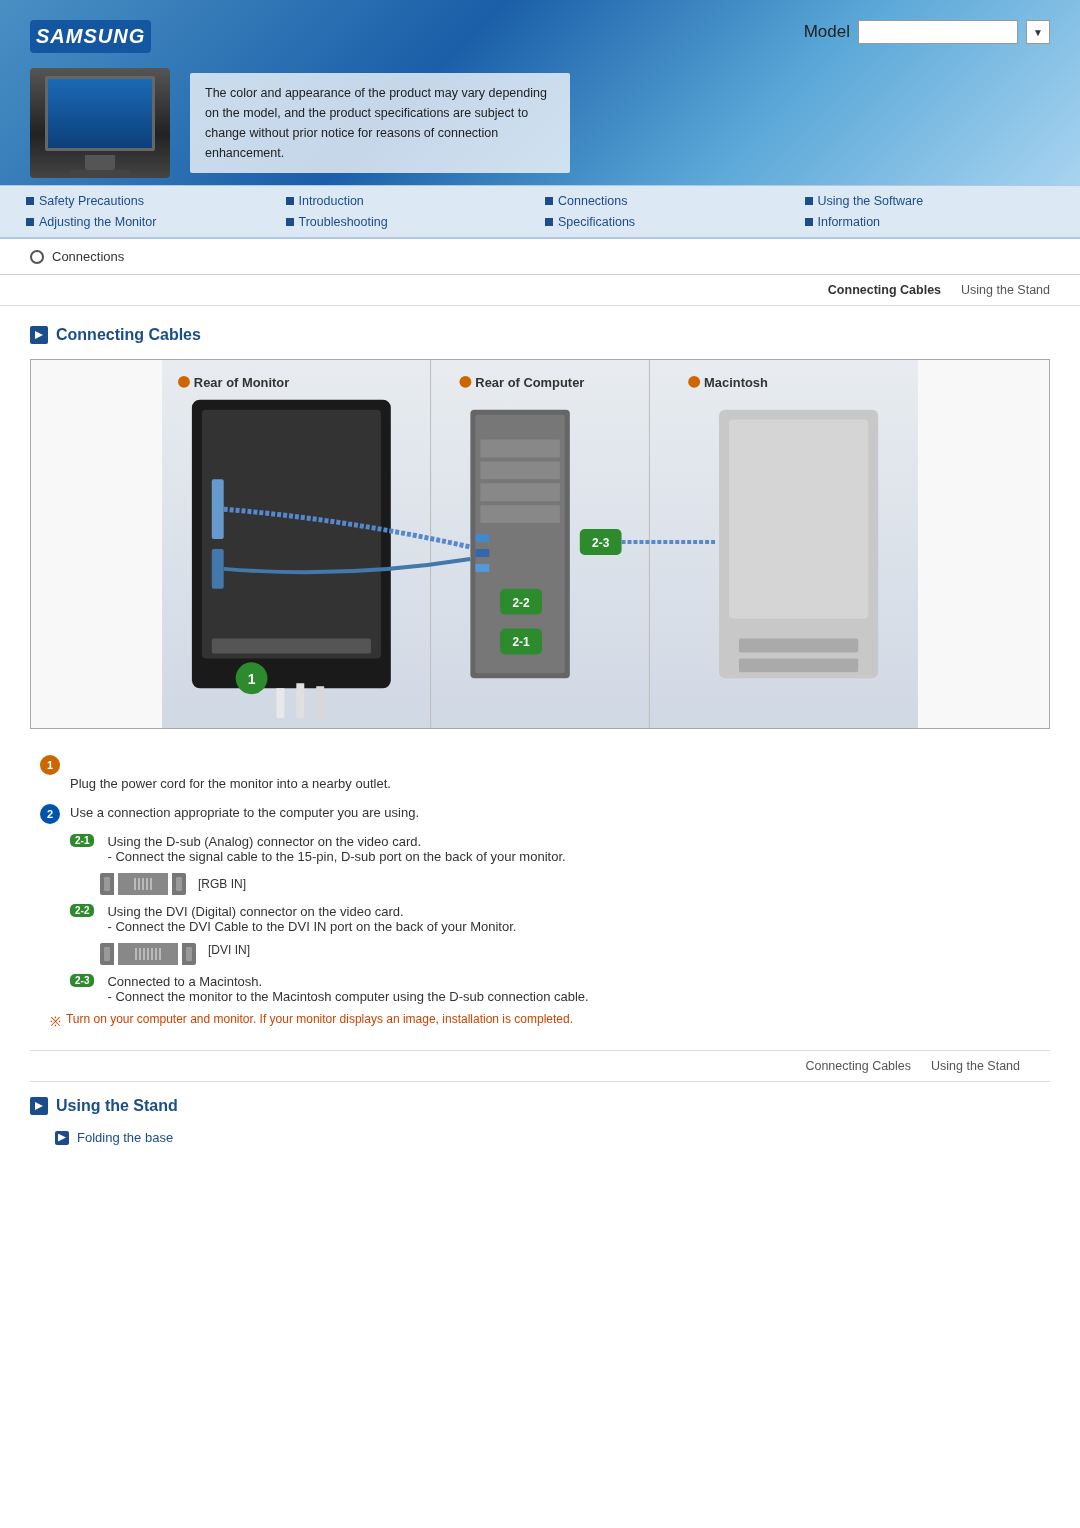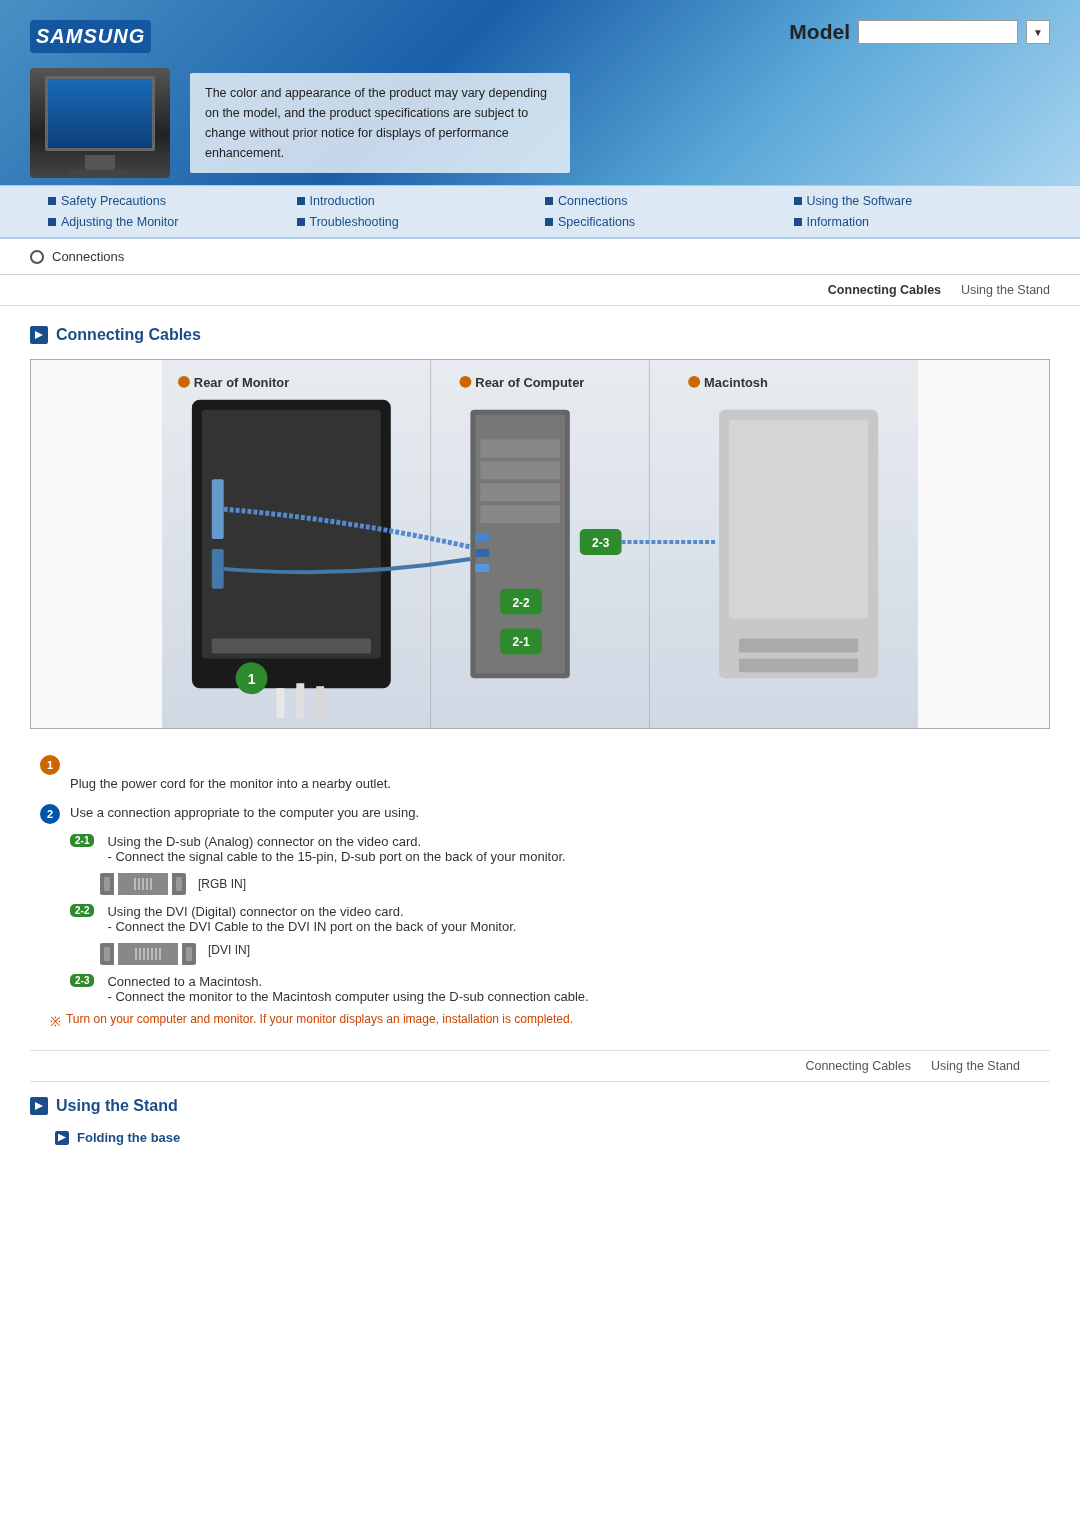--- a/index.html
+++ b/index.html
@@ -37,21 +37,21 @@
       letter-spacing: 1px;
     }
     .model-area {
       display: flex;
       align-items: center;
       gap: 8px;
       color: #333;
       font-weight: bold;
       font-size: 16px;
     }
-    .model-label { color: #222; font-size: 21px; font-weight: bold; }
+    .model-label { color: #222; font-size: 17px; font-weight: normal; }
     .model-input {
       border: 1px solid #999;
       width: 160px;
       height: 24px;
       background: white;
       padding: 2px 6px;
       font-size: 13px;
     }
     .model-dropdown {
       border: 1px solid #999;
@@ -114,21 +114,21 @@
       padding: 10px 15px;
       max-width: 380px;
       border-radius: 2px;
     }
 
     
     .nav-bar {
       background: #dde8f5;
       border-top: 1px solid #b0c8e8;
       border-bottom: 2px solid #b0c8e8;
-      padding: 6px 48px;
+      padding: 6px 26px;
     }
     .nav-grid {
       display: grid;
       grid-template-columns: repeat(4, 1fr);
       gap: 3px 10px;
     }
     .nav-item {
       display: flex;
       align-items: center;
       gap: 5px;
@@ -321,21 +321,21 @@
       <input class="model-input" type="text" value="" style="">
       <div class="model-dropdown">▼</div>
     </div>
   </div>
   <div class="header-content">
     <div class="monitor-img-placeholder">
       <div class="monitor-screen"></div>
       <div class="monitor-stand"></div>
       <div class="monitor-foot"></div>
     </div>
-    <div class="header-text">The color and appearance of the product may vary depending on the model, and the product specifications are subject to change without prior notice for displays of performance enhancement.</div>
+    <div class="header-text">The color and appearance of the product may vary depending on the model, and the product specifications are subject to change without prior notice for reasons of connection enhancement.</div>
   </div>
 </div>
 
 <div class="nav-bar">
   <div class="nav-grid">
     <div class="nav-item">
       <span class="nav-bullet"></span>
       <span>Safety Precautions</span>
     </div>
     <div class="nav-item">
@@ -562,16 +562,16 @@
     <div class="section-icon">
       <div class="section-icon-inner"></div>
     </div>
     <span class="section-title">Using the Stand</span>
   </div>
 
   <div style="margin-left: 25px; display: flex; align-items: center; gap: 8px;">
     <div class="section-icon" style="width:14px;height:14px;">
       <div class="section-icon-inner"></div>
     </div>
-    <span style="font-size:13px; color:#1a4d8a; font-weight:bold;">Folding the base</span>
+    <span style="font-size:13px; color:#1a4d8a; font-weight:normal;">Folding the base</span>
   </div>
 
 </div>
 
 </body></html>

